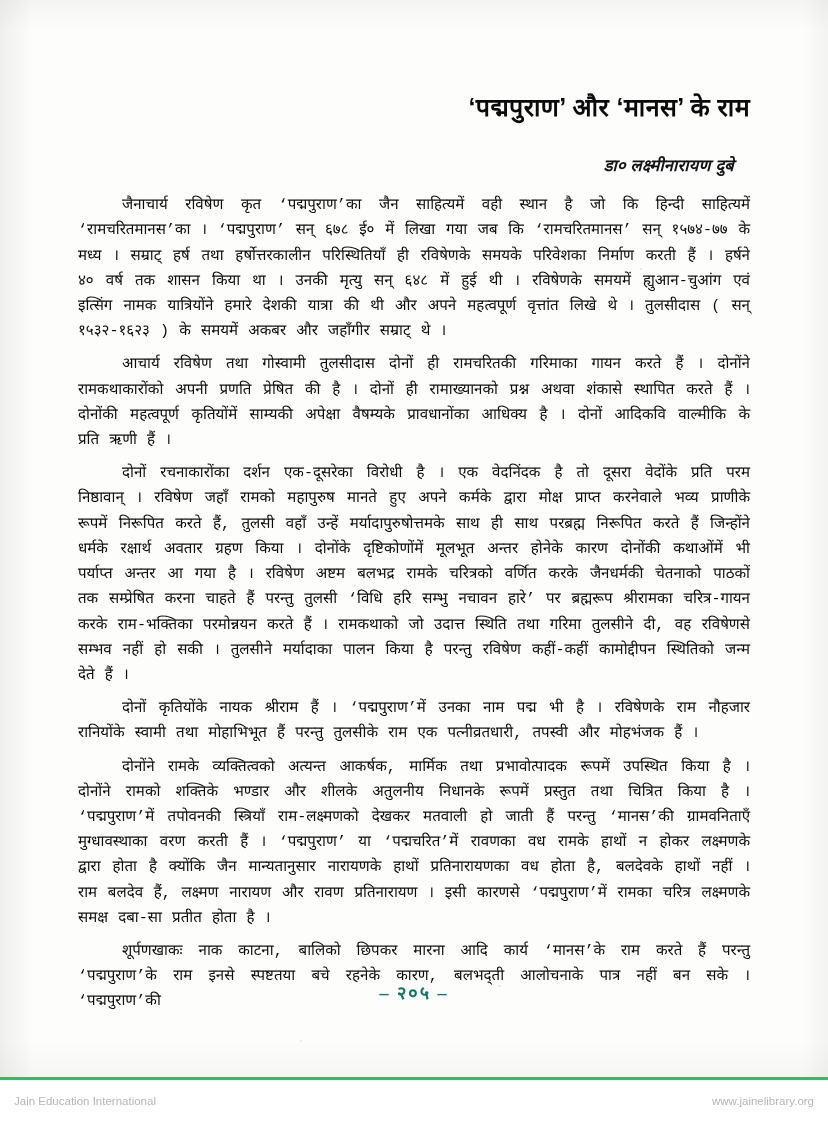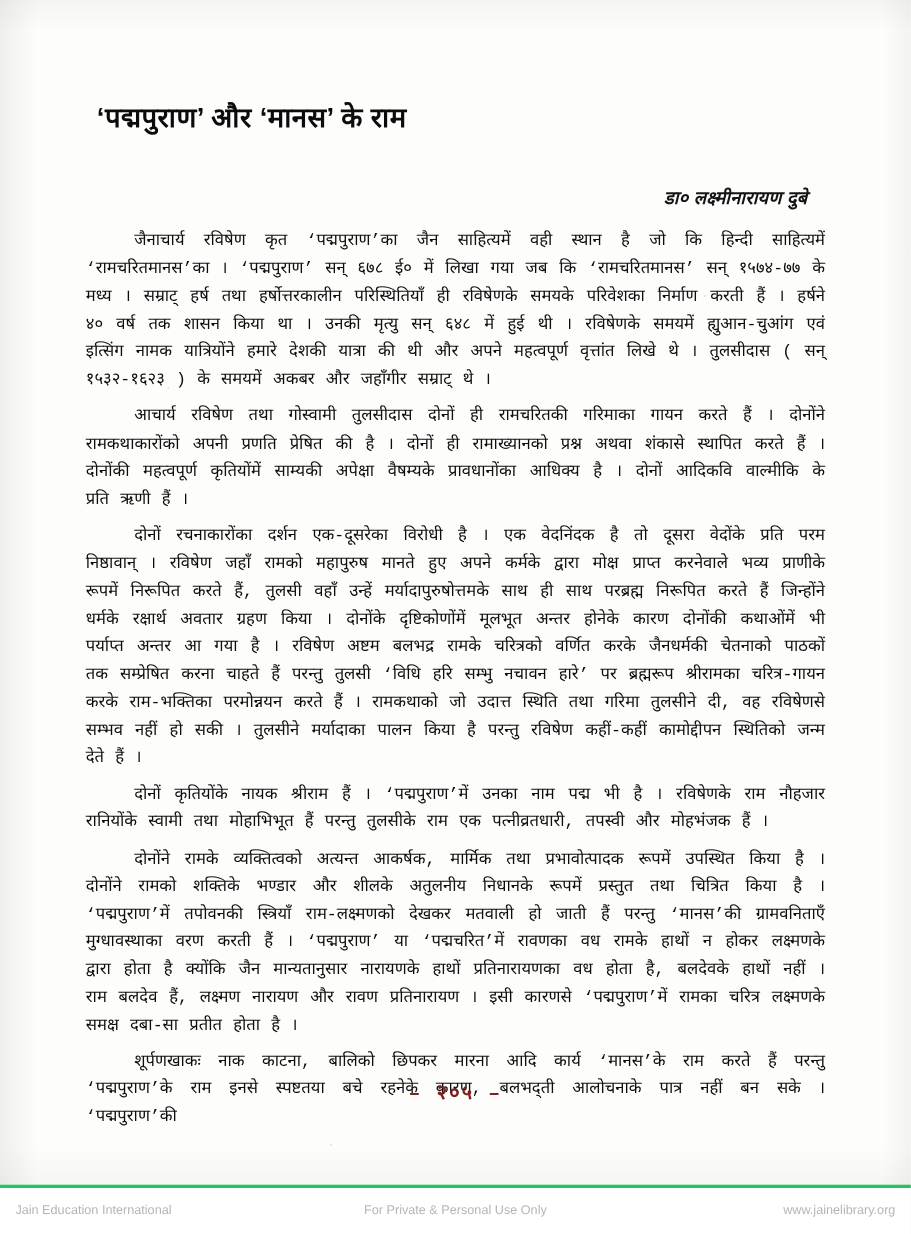--- a/index.html
+++ b/index.html
@@ -54,22 +54,23 @@
     top: 92px;
     width: 672px;
   }
 
   .article-title {
     font-family: "Liberation Sans", "DejaVu Sans", sans-serif;
     font-weight: bold;
     font-size: 25px;
     color: #0b0b0b;
     letter-spacing: 0.4px;
-    margin: 0 0 44px 10px;
+    margin: 0 0 30px 10px;
     line-height: 1.25;
+    text-align: right;
   }
 
   .byline {
     font-family: "Liberation Sans", "DejaVu Sans", sans-serif;
     font-size: 16.5px;
     font-weight: bold;
     color: #141414;
     text-align: right;
     margin: 0 16px 17px 0;
     letter-spacing: 0.2px;
@@ -88,24 +89,24 @@
     word-spacing: 1.1px;
   }
   .para:last-of-type { margin-bottom: 0; }
 
   .page-number {
     position: absolute;
     left: 0;
     right: 0;
     top: 980px;
     text-align: center;
-    font-family: Liberation Mono, monospace;
+    font-family: Liberation Serif, serif;
     font-size: 18px;
     font-weight: bold;
-    color: #7f1d1d;
+    color: #0f766e;
     letter-spacing: 2px;
   }
 
   
   .footer {
     position: absolute;
     left: 0;
     right: 0;
     bottom: 0;
     height: 42px;
@@ -157,17 +158,16 @@
     <p class="para">दोनों कृतियोंके नायक श्रीराम हैं । ‘पद्मपुराण’में उनका नाम पद्म भी है । रविषेणके राम नौहजार रानियोंके स्वामी तथा मोहाभिभूत हैं परन्तु तुलसीके राम एक पत्नीव्रतधारी, तपस्वी और मोहभंजक हैं ।</p>
     <p class="para">दोनोंने रामके व्यक्तित्वको अत्यन्त आकर्षक, मार्मिक तथा प्रभावोत्पादक रूपमें उपस्थित किया है । दोनोंने रामको शक्तिके भण्डार और शीलके अतुलनीय निधानके रूपमें प्रस्तुत तथा चित्रित किया है । ‘पद्मपुराण’में तपोवनकी स्त्रियाँ राम-लक्ष्मणको देखकर मतवाली हो जाती हैं परन्तु ‘मानस’की ग्रामवनिताएँ मुग्धावस्थाका वरण करती हैं । ‘पद्मपुराण’ या ‘पद्मचरित’में रावणका वध रामके हाथों न होकर लक्ष्मणके द्वारा होता है क्योंकि जैन मान्यतानुसार नारायणके हाथों प्रतिनारायणका वध होता है, बलदेवके हाथों नहीं । राम बलदेव हैं, लक्ष्मण नारायण और रावण प्रतिनारायण । इसी कारणसे ‘पद्मपुराण’में रामका चरित्र लक्ष्मणके समक्ष दबा-सा प्रतीत होता है ।</p>
     <p class="para">शूर्पणखाकः नाक काटना, बालिको छिपकर मारना आदि कार्य ‘मानस’के राम करते हैं परन्तु ‘पद्मपुराण’के राम इनसे स्पष्टतया बचे रहनेके कारण, बलभद्ती आलोचनाके पात्र नहीं बन सके । ‘पद्मपुराण’की</p>
 
   </div>
 
   <div class="page-number">– २०५ –</div>
 
   <div class="footer">
     <span class="footer-left">Jain Education International</span>
-    <span class="footer-center">For Private &amp; Personal Use Only</span>
     <span class="footer-right">www.jainelibrary.org</span>
   </div>
 
 </div>
 
 </body></html>

